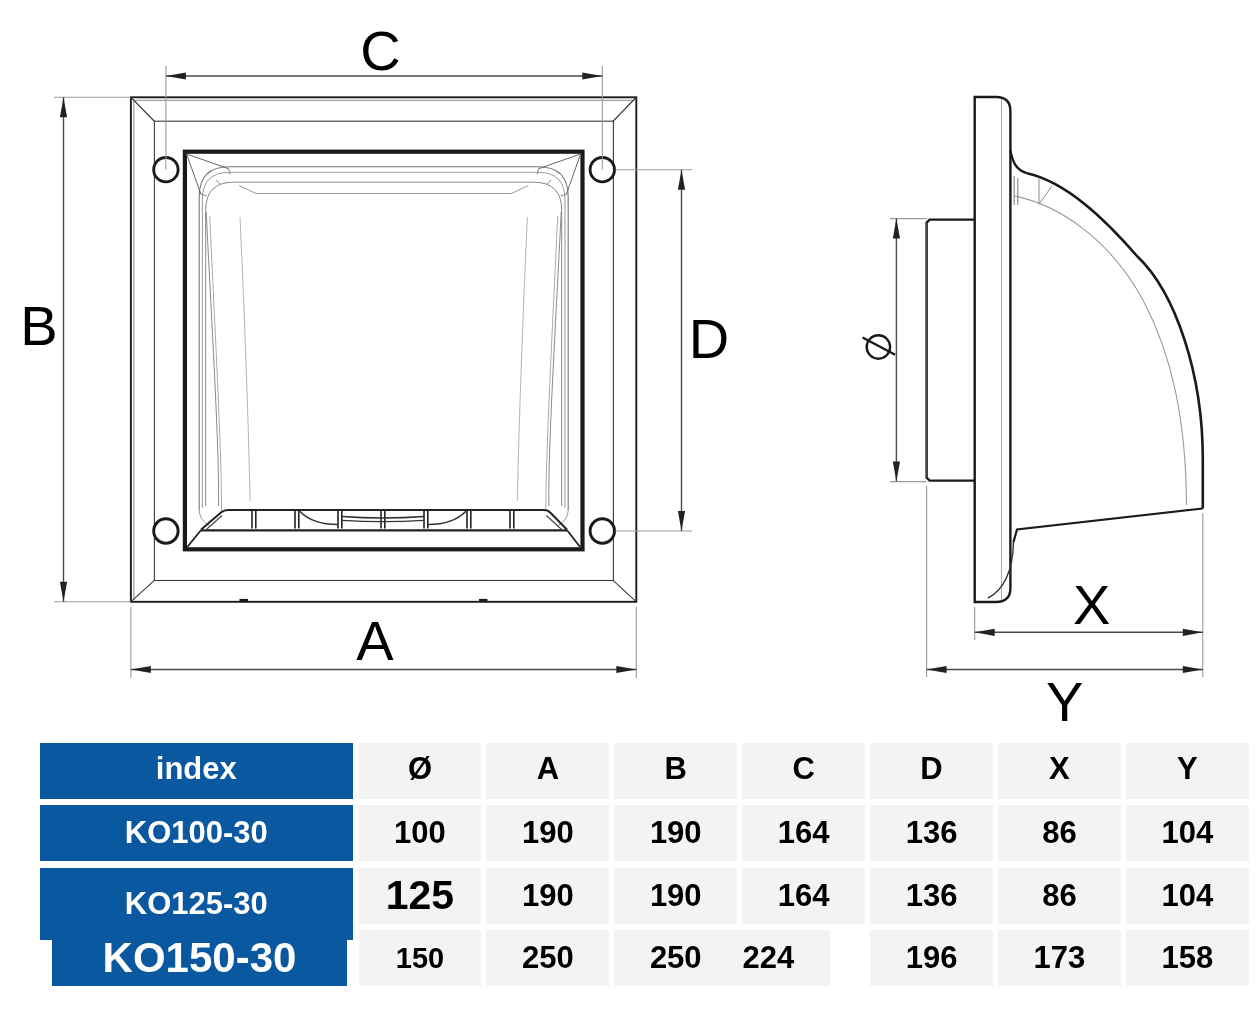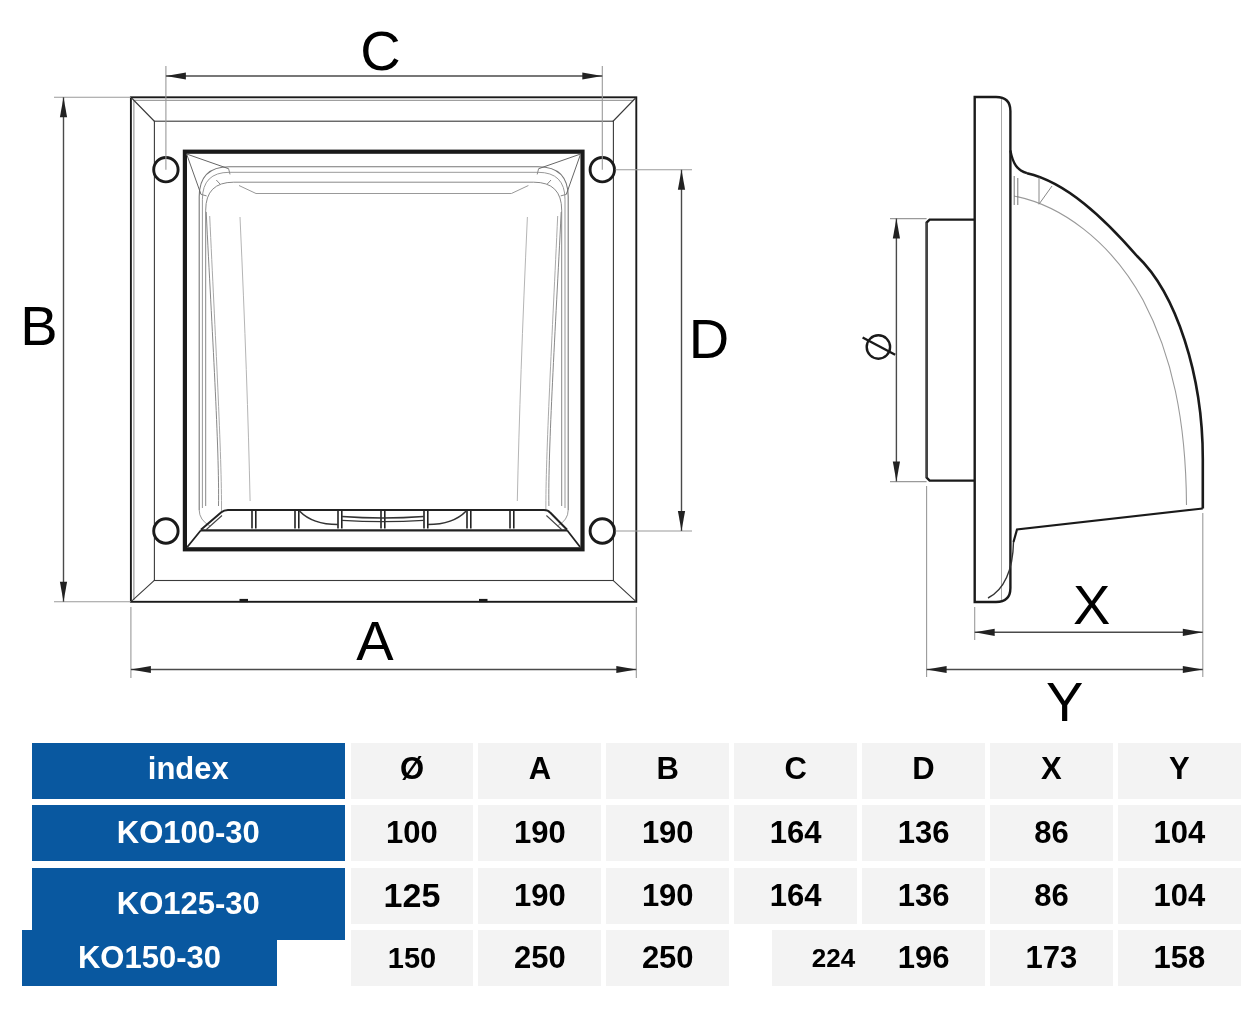--- a/index.html
+++ b/index.html
@@ -1,18 +1,18 @@
 <!DOCTYPE html>
 <html><head>
 <meta charset="utf-8">
 <style>
   html,body{margin:0;padding:0;background:#ffffff;}
   body{width:1259px;height:1013px;position:relative;font-family:"Liberation Sans",sans-serif;}
   #diag{position:absolute;left:0;top:0;}
-  .tbl{position:absolute;font-family:"Liberation Sans",sans-serif;font-weight:bold;display:flex;align-items:center;justify-content:center;box-sizing:border-box;}
+  .tbl{position:absolute;font-family:"Liberation Sans",sans-serif;font-weight:bold;display:flex;align-items:center;justify-content:center;box-sizing:border-box;margin-left:8px;}
   .hdr{padding-bottom:4px;}
   .dat{}
   .blue{background:#0958a0;color:#ffffff;}
   .gray{background:#f3f3f3;color:#000000;}
 </style>
 </head>
 <body>
 <svg id="diag" width="1259" height="740" viewBox="0 0 1259 740">
 <g fill="none" stroke-linecap="butt">
 
@@ -159,28 +159,28 @@
 <div class="tbl blue dat" style="left:32px;top:805px;width:312.6px;height:56px;font-size:31px;">KO100-30</div>
 <div class="tbl gray dat" style="left:350.5px;top:805px;width:122.9px;height:56px;font-size:31px;">100</div>
 <div class="tbl gray dat" style="left:478.4px;top:805px;width:122.9px;height:56px;font-size:31px;">190</div>
 <div class="tbl gray dat" style="left:606.3px;top:805px;width:122.9px;height:56px;font-size:31px;">190</div>
 <div class="tbl gray dat" style="left:734.2px;top:805px;width:122.9px;height:56px;font-size:31px;">164</div>
 <div class="tbl gray dat" style="left:862.1px;top:805px;width:122.9px;height:56px;font-size:31px;">136</div>
 <div class="tbl gray dat" style="left:990px;top:805px;width:122.9px;height:56px;font-size:31px;">86</div>
 <div class="tbl gray dat" style="left:1117.9px;top:805px;width:122.9px;height:56px;font-size:31px;">104</div>
 
 <div class="tbl blue dat" style="left:32px;top:867.5px;width:312.6px;height:72px;font-size:31px;">KO125-30</div>
-<div class="tbl gray dat" style="left:350.5px;top:867.5px;width:122.9px;height:56px;font-size:34px;text-align:right;">125</div>
+<div class="tbl gray dat" style="left:350.5px;top:867.5px;width:122.9px;height:56px;font-size:41px;text-align:right;">125</div>
 <div class="tbl gray dat" style="left:478.4px;top:867.5px;width:122.9px;height:56px;font-size:31px;">190</div>
 <div class="tbl gray dat" style="left:606.3px;top:867.5px;width:122.9px;height:56px;font-size:31px;">190</div>
 <div class="tbl gray dat" style="left:734.2px;top:867.5px;width:122.9px;height:56px;font-size:31px;">164</div>
 <div class="tbl gray dat" style="left:862.1px;top:867.5px;width:122.9px;height:56px;font-size:31px;">136</div>
 <div class="tbl gray dat" style="left:990px;top:867.5px;width:122.9px;height:56px;font-size:31px;">86</div>
 <div class="tbl gray dat" style="left:1117.9px;top:867.5px;width:122.9px;height:56px;font-size:31px;">104</div>
 
-<div class="tbl blue dat" style="left:22px;top:930px;width:255px;height:56px;font-size:31px;">KO150-30</div>
+<div class="tbl blue dat" style="left:44px;top:930px;width:295px;height:56px;font-size:42px;">KO150-30</div>
 <div class="tbl gray dat" style="left:350.5px;top:930px;width:122.9px;height:56px;font-size:29px;">150</div>
 <div class="tbl gray dat" style="left:478.4px;top:930px;width:122.9px;height:56px;font-size:31px;">250</div>
 <div class="tbl gray dat" style="left:606.3px;top:930px;width:122.9px;height:56px;font-size:31px;">250</div>
-<div class="tbl gray dat" style="left:772px;top:930px;width:122.9px;height:56px;font-size:26px;">224</div>
+<div class="tbl gray dat" style="left:699px;top:930px;width:122.9px;height:56px;font-size:31px;">224</div>
 <div class="tbl gray dat" style="left:862.1px;top:930px;width:122.9px;height:56px;font-size:31px;">196</div>
 <div class="tbl gray dat" style="left:990px;top:930px;width:122.9px;height:56px;font-size:31px;">173</div>
 <div class="tbl gray dat" style="left:1117.9px;top:930px;width:122.9px;height:56px;font-size:31px;text-align:right;">158</div>
 
 </body></html>

